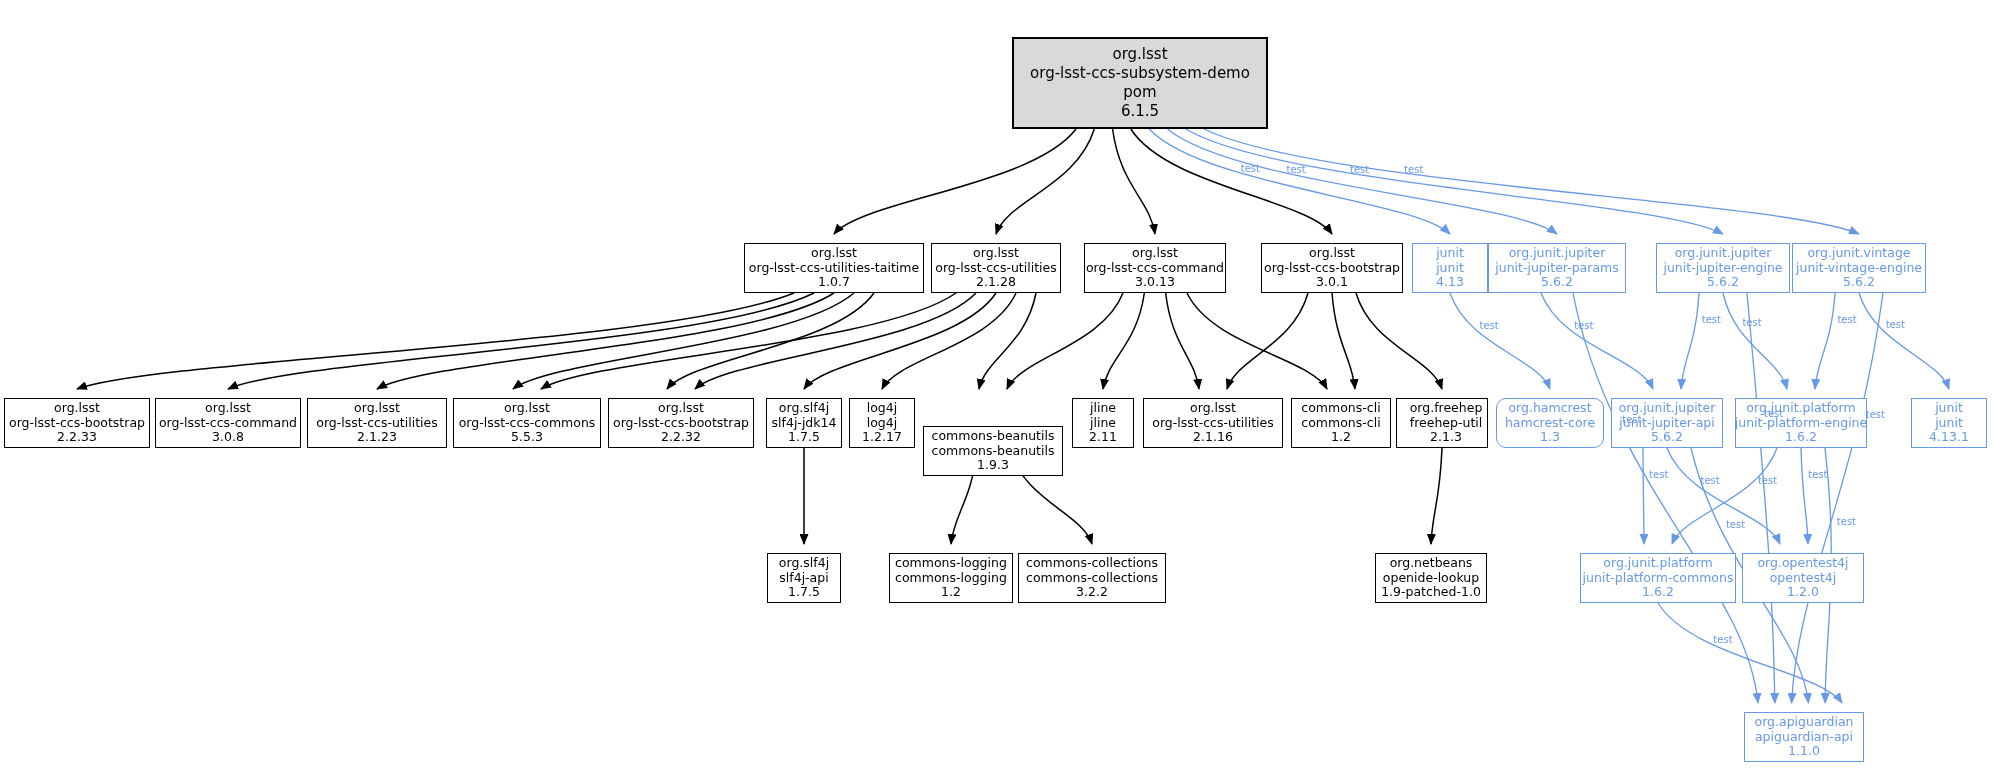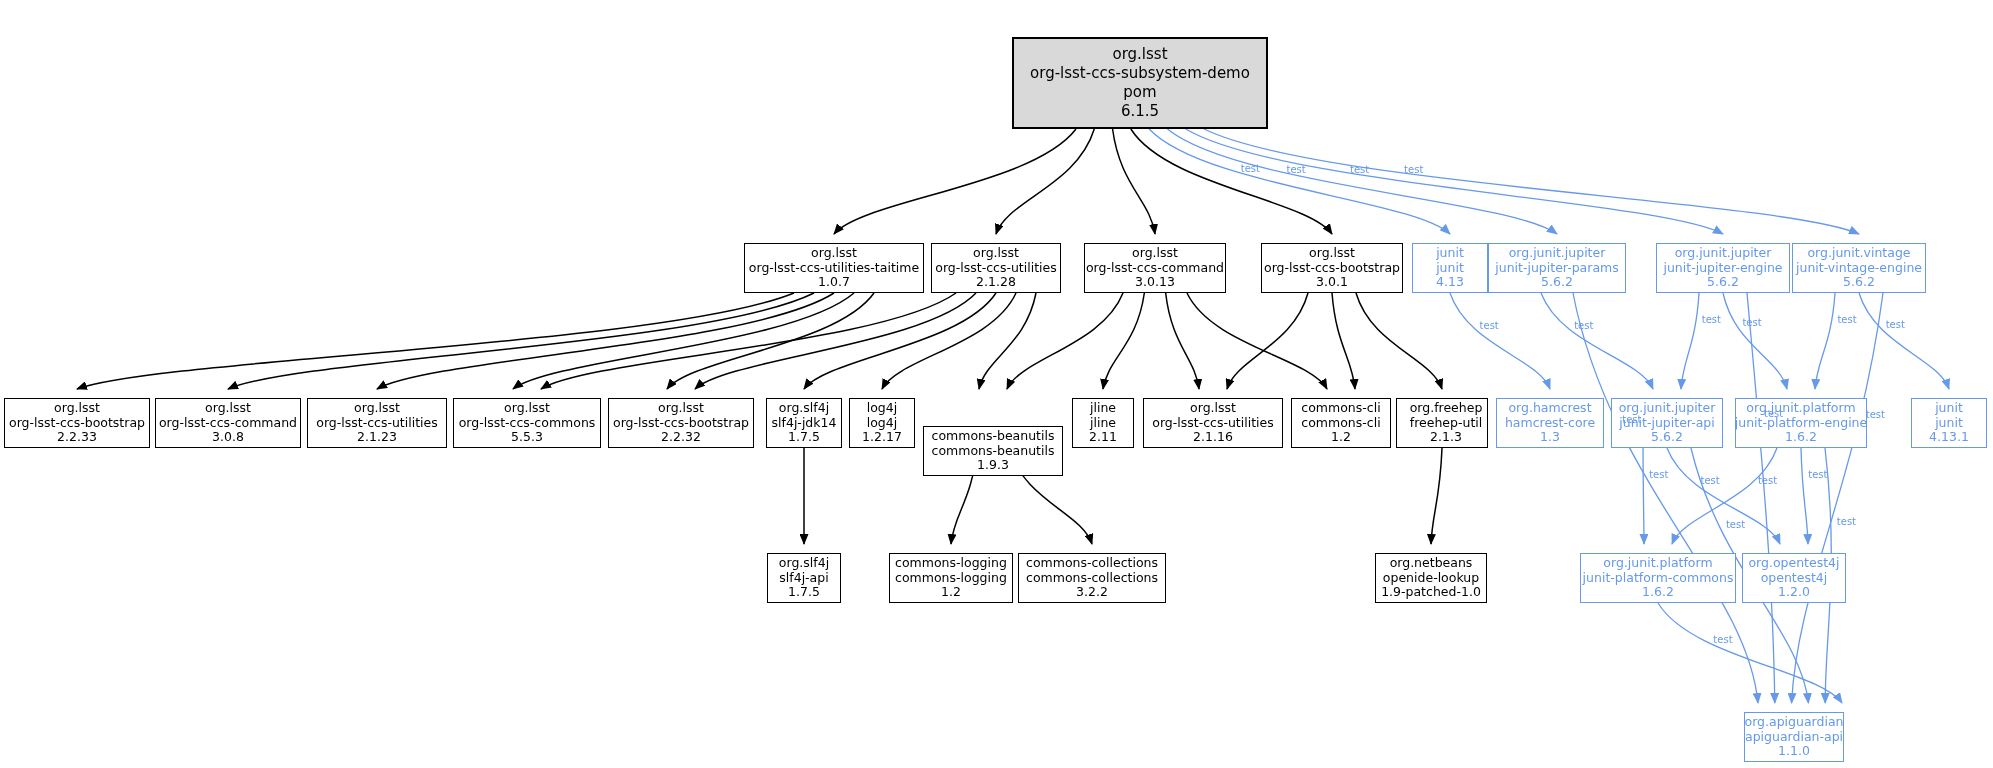--- a/index.html
+++ b/index.html
@@ -240,21 +240,21 @@
       <div class="node" style="left: 1291px; top: 398px; width: 100px; height: 50px;">
         <span class="ln">commons-cli</span>
         <span class="ln">commons-cli</span>
         <span class="ln">1.2</span>
       </div>
       <div class="node" style="left: 1396px; top: 398px; width: 92px; height: 50px; padding-left: 8px;">
         <span class="ln">org.freehep</span>
         <span class="ln">freehep-util</span>
         <span class="ln">2.1.3</span>
       </div>
-      <div class="node test" style="left: 1496px; top: 398px; width: 108px; height: 50px;">
+      <div class="node test" style="left: 1496px; top: 398px; width: 108px; height: 50px; border-radius: 10px;">
         <span class="ln">org.hamcrest</span>
         <span class="ln">hamcrest-core</span>
         <span class="ln">1.3</span>
       </div>
       <div class="node test" style="left: 1611px; top: 398px; width: 112px; height: 50px;">
         <span class="ln">org.junit.jupiter</span>
         <span class="ln">junit-jupiter-api</span>
         <span class="ln">5.6.2</span>
       </div>
       <div class="node test" style="left: 1735px; top: 398px; width: 132px; height: 50px;">
@@ -285,26 +285,26 @@
       <div class="node" style="left: 1375px; top: 553px; width: 112px; height: 50px;">
         <span class="ln">org.netbeans</span>
         <span class="ln">openide-lookup</span>
         <span class="ln">1.9-patched-1.0</span>
       </div>
       <div class="node test" style="left: 1580px; top: 553px; width: 156px; height: 50px;">
         <span class="ln">org.junit.platform</span>
         <span class="ln">junit-platform-commons</span>
         <span class="ln">1.6.2</span>
       </div>
-      <div class="node test" style="left: 1742px; top: 553px; width: 104px; height: 50px; text-align: center;">
+      <div class="node test" style="left: 1742px; top: 553px; width: 122px; height: 50px; text-align: center;">
         <span class="ln">org.opentest4j</span>
         <span class="ln">opentest4j</span>
         <span class="ln">1.2.0</span>
       </div>
-      <div class="node test" style="left: 1744px; top: 712px; width: 100px; height: 50px;">
+      <div class="node test" style="left: 1744px; top: 712px; width: 120px; height: 50px;">
         <span class="ln">org.apiguardian</span>
         <span class="ln">apiguardian-api</span>
         <span class="ln">1.1.0</span>
       </div>
     </div>
   <div id="label-layer">
       <div class="edgelabel" style="left: 1240.77px; top: 163.431px;">test</div>
       <div class="edgelabel" style="left: 1286.51px; top: 163.945px;">test</div>
       <div class="edgelabel" style="left: 1350.02px; top: 164.34px;">test</div>
       <div class="edgelabel" style="left: 1404.1px; top: 164.492px;">test</div>

